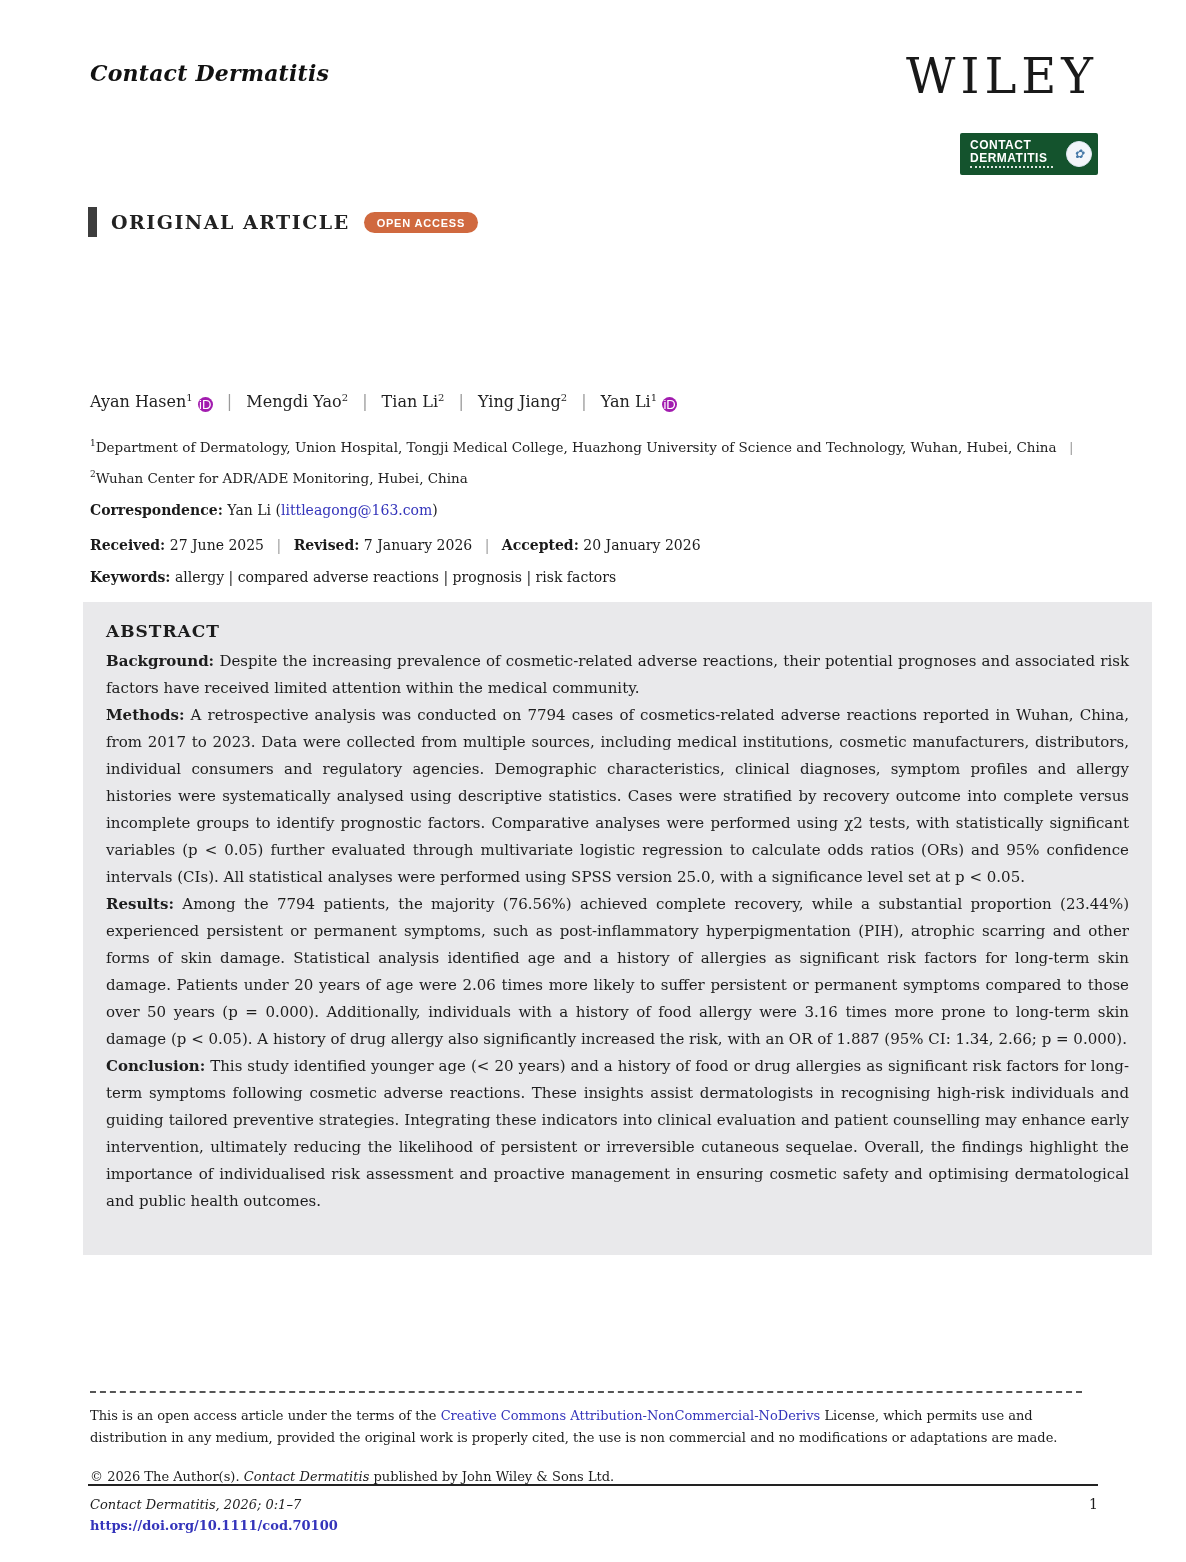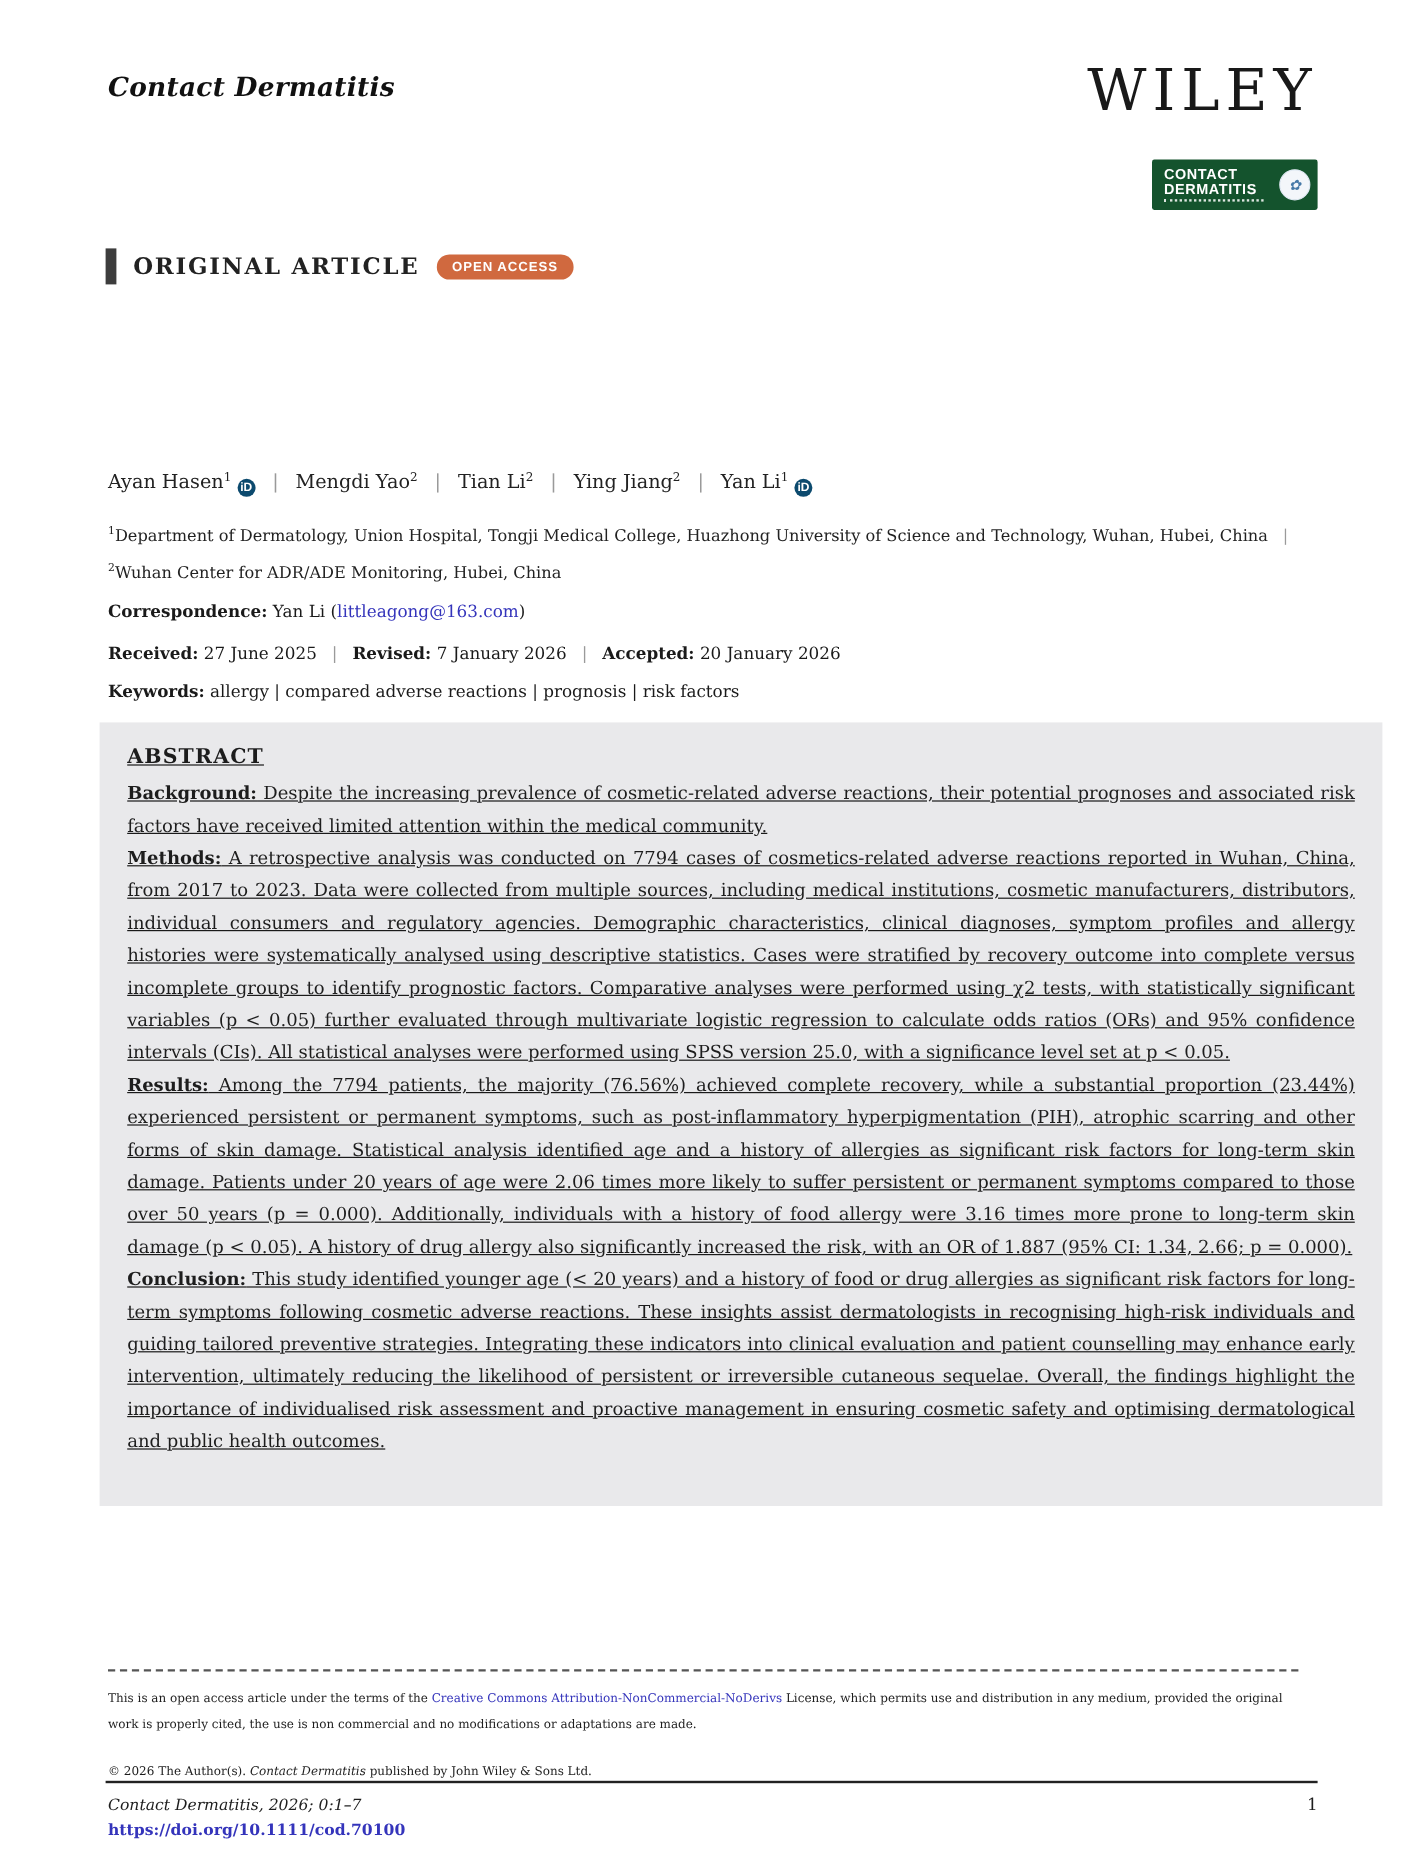--- a/index.html
+++ b/index.html
@@ -63,22 +63,22 @@
     letter-spacing: 0.1px;
   }
   .authors {
     position: absolute; top: 392px; left: 90px; right: 90px;
     font-size: 16px; color: #222;
   }
   .authors sup { font-size: 10px; }
   .author-sep { color: #9a9a9a; margin: 0 9px; }
   .orcid {
     display: inline-block; width: 15px; height: 15px; border-radius: 50%;
-    background: #0c4a6e; color: #fff; font-family: "Liberation Sans", sans-serif;
-    font-size: 10px; font-weight: bold; text-align: center; line-height: 15px;
+    background: #a21caf; color: #fff; font-family: "Liberation Sans", sans-serif;
+    font-size: 13px; font-weight: normal; text-align: center; line-height: 15px;
     vertical-align: -2px; margin-left: 5px;
   }
   .affiliations {
     position: absolute; top: 430px; left: 90px; right: 70px;
     font-size: 13.5px; line-height: 27px; color: #222;
   }
   .affiliations sup { font-size: 9px; }
 
   
   .corresp  { position: absolute; top: 502px; left: 90px; right: 72px; font-size: 14px; }
@@ -86,32 +86,31 @@
   .keywords { position: absolute; top: 569px; left: 90px; right: 90px; font-size: 14px; }
   .bold-label { font-weight: bold; }
   .meta-sep { color: #9a9a9a; margin: 0 8px; }
   .link-blue { color: #3434bb; text-decoration: none; }
 
   
   .abstract-box {
     position: absolute; top: 602px; left: 83px;
     width: 1069px; height: 653px; background: #e9e9eb;
     padding: 19px 23px 0 23px;
-    text-decoration: underline;
   }
   .abstract-title { font-size: 17px; font-weight: bold; letter-spacing: 1px; color: #1c1c1c; margin-bottom: 7px; }
   .abstract-box p {
     font-size: 15px; line-height: 27px; text-align: justify; color: #1d1d1d;
   }
 
   
   .footnote {
     position: absolute; top: 1391px; left: 90px; right: 104px;
     border-top: 2px dashed #555; padding-top: 12px;
-    font-size: 10px; line-height: 22px; color: #1d1d1d;
+    font-size: 13px; line-height: 22px; color: #1d1d1d;
   }
   .footnote .copyright { margin-top: 17px; }
   .em { font-style: italic; }
   .bottom-rule { position: absolute; top: 1484px; left: 88px; right: 88px; border-top: 2px solid #222; }
   .bottom-row {
     position: absolute; top: 1494px; left: 90px; right: 88px;
     display: flex; justify-content: space-between; align-items: flex-start;
     font-size: 13px; line-height: 21px;
   }
   .citation { font-style: italic; color: #1d1d1d; }

